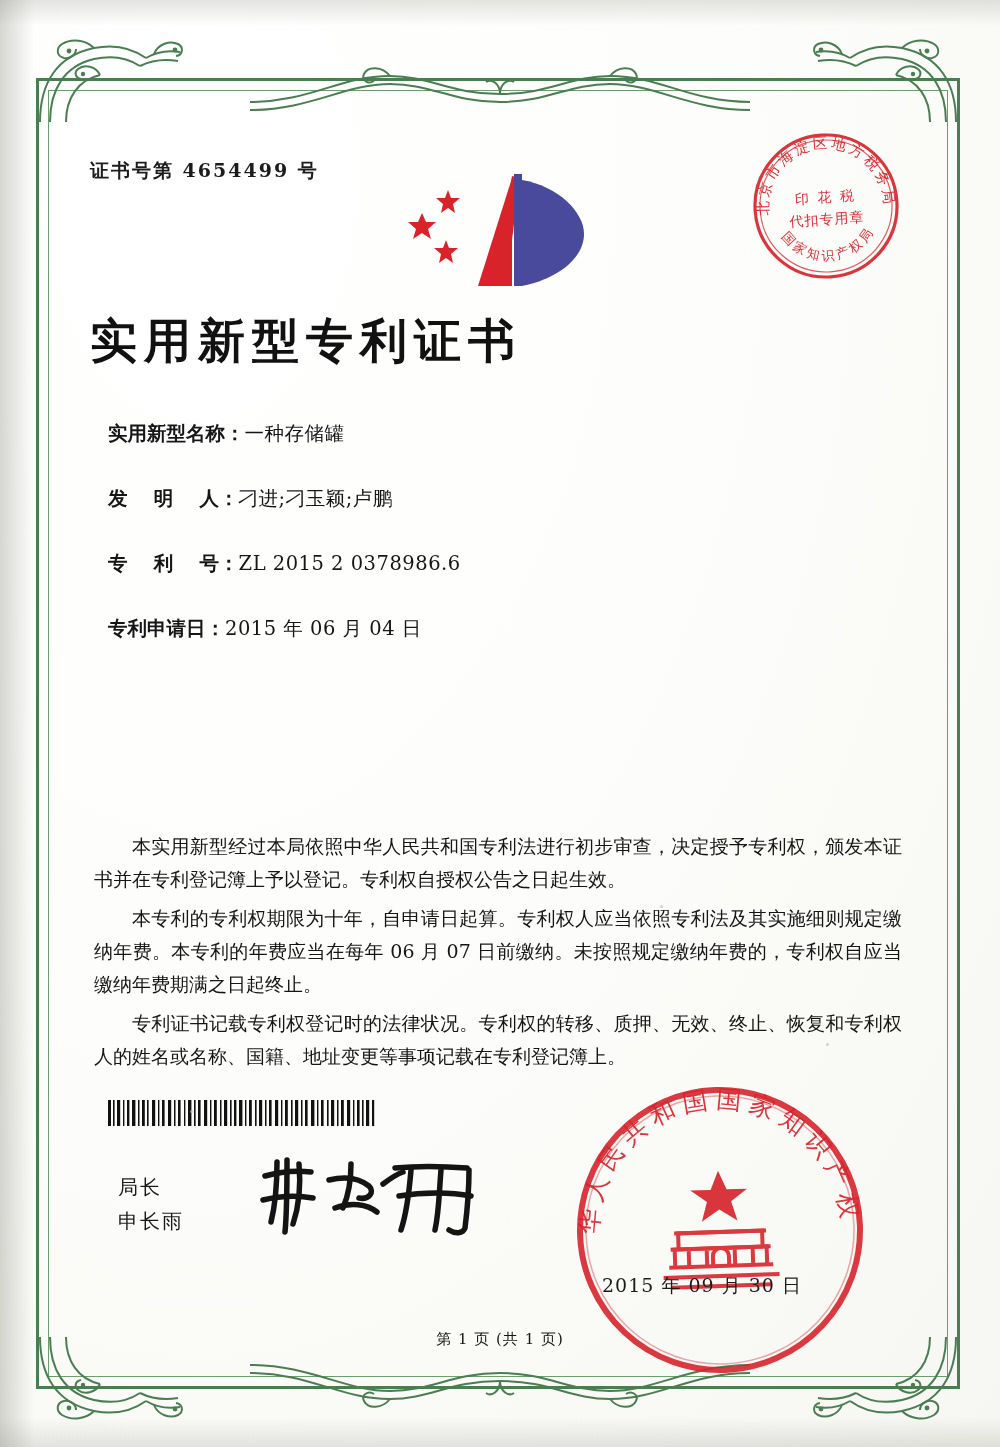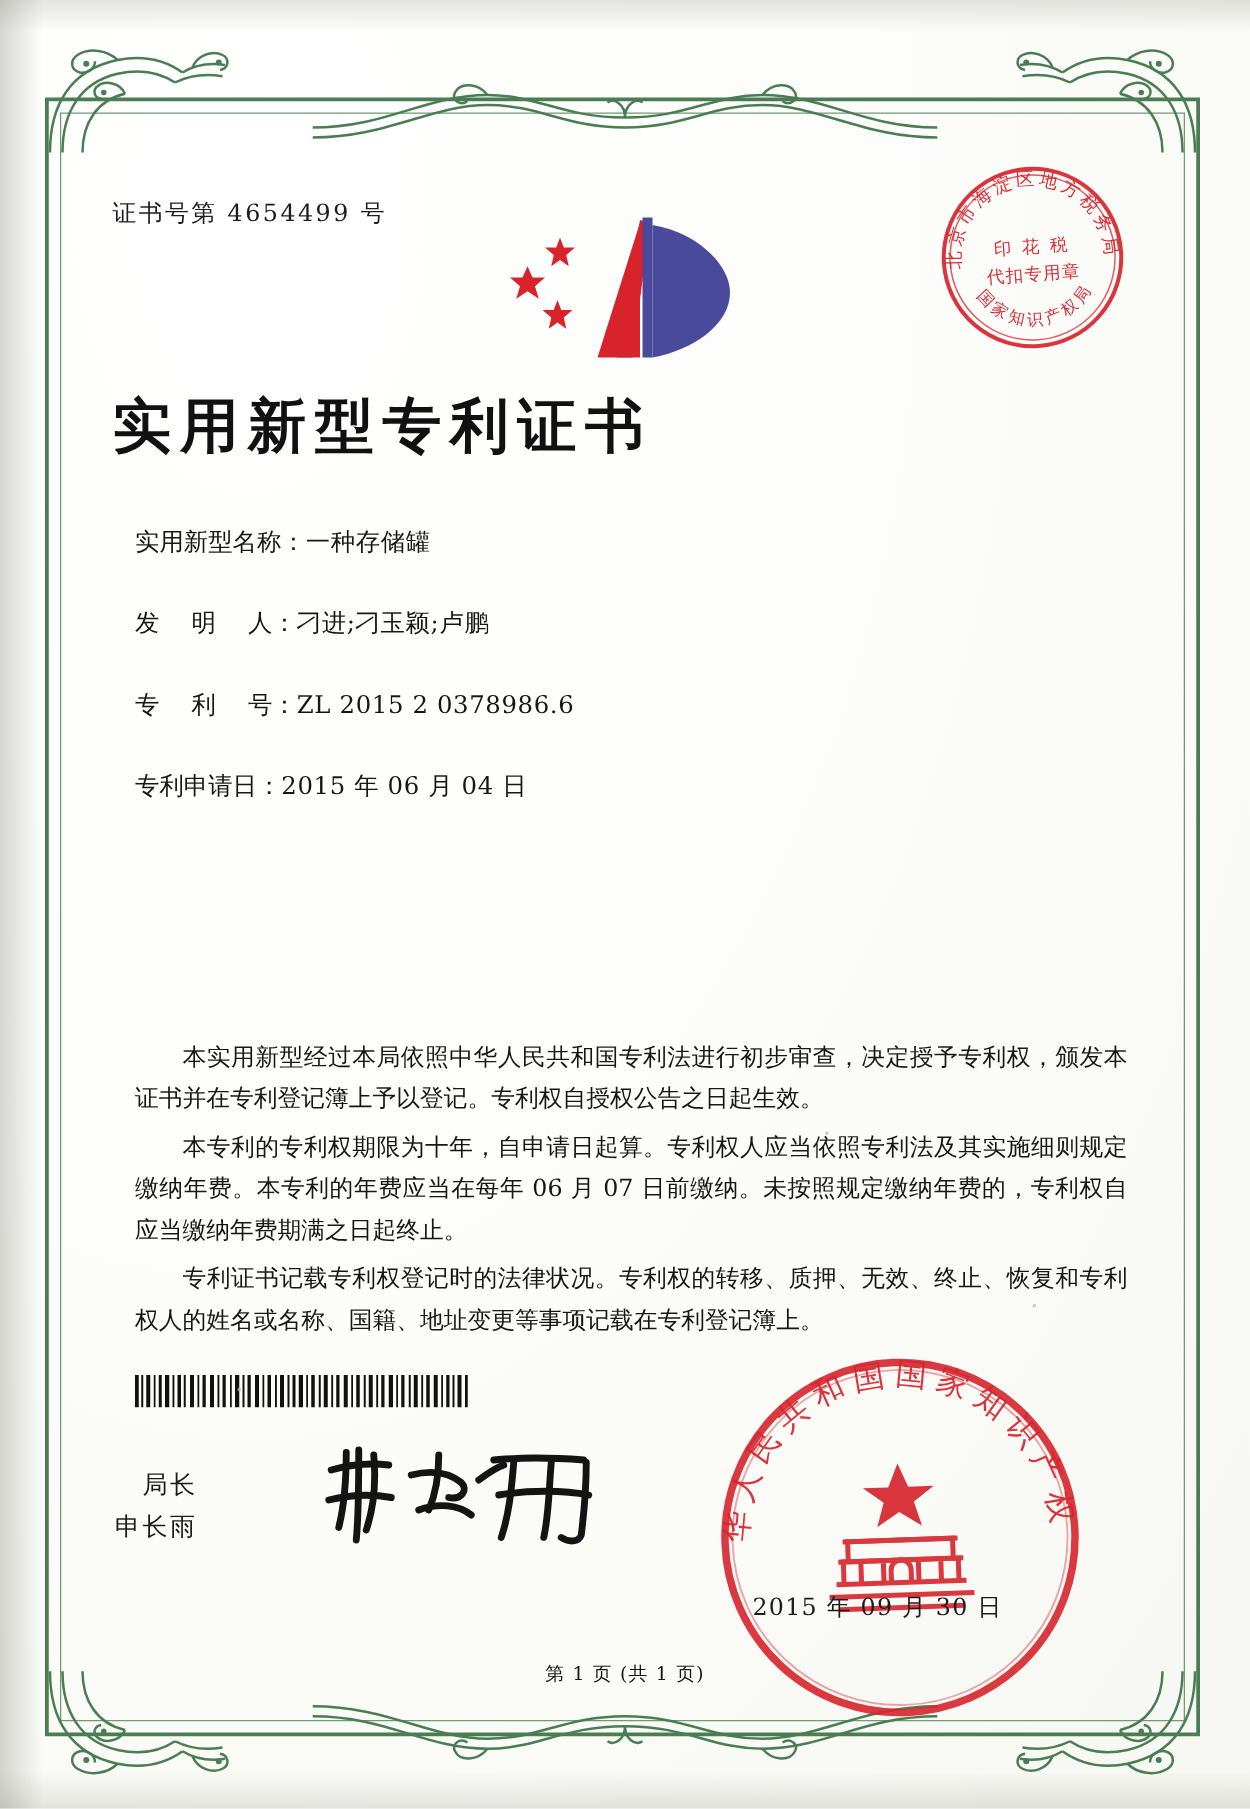--- a/index.html
+++ b/index.html
@@ -81,20 +81,21 @@
     position: absolute;
     left: 90px; top: 130px; right: 90px; bottom: 90px;
   }
 
   .cert-no {
     position: absolute;
     left: 0; top: 28px;
     font-size: 19px;
     letter-spacing: 2px;
     color: #1c1c1c;
+    font-weight: bold;
   }
 
   
   .logo {
     position: absolute;
     left: 318px; top: 38px;
     width: 190px; height: 125px;
   }
   .logo svg { width: 100%; height: 100%; display: block; }
 
@@ -121,26 +122,26 @@
   .fields {
     position: absolute;
     left: 18px; right: 0; top: 290px;
   }
   .field {
     font-size: 19.5px;
     margin-bottom: 38px;
     color: #161616;
     white-space: nowrap;
   }
-  .field .lbl { letter-spacing: 0px; }
+  .field .lbl { letter-spacing: 0px; font-weight: bold; }
   .field .val { letter-spacing: 0.5px; margin-top: 24px; }
 
   .paragraphs {
     position: absolute;
-    left: 18px; right: 8px; top: 700px;
+    left: 4px; right: 8px; top: 700px;
   }
   .para {
     font-size: 19px;
     line-height: 33px;
     text-indent: 2em;
     margin: 0 0 6px 0;
     text-align: justify;
     color: #161616;
   }
 
@@ -148,25 +149,24 @@
   .barcode {
     position: absolute;
     left: 18px; top: 970px;
     width: 270px; height: 26px;
   }
   .barcode svg { width: 100%; height: 100%; display: block; }
 
   
   .sig-block {
     position: absolute;
-    left: 2px; top: 1040px;
+    left: 28px; top: 1040px;
     font-size: 20px;
     line-height: 34px;
     letter-spacing: 2px;
-    text-align: right;
   }
   .handwriting {
     position: absolute;
     left: 165px; top: 1020px;
     width: 260px; height: 90px;
   }
   .handwriting svg { width: 100%; height: 100%; display: block; }
 
   
   .official-seal {

